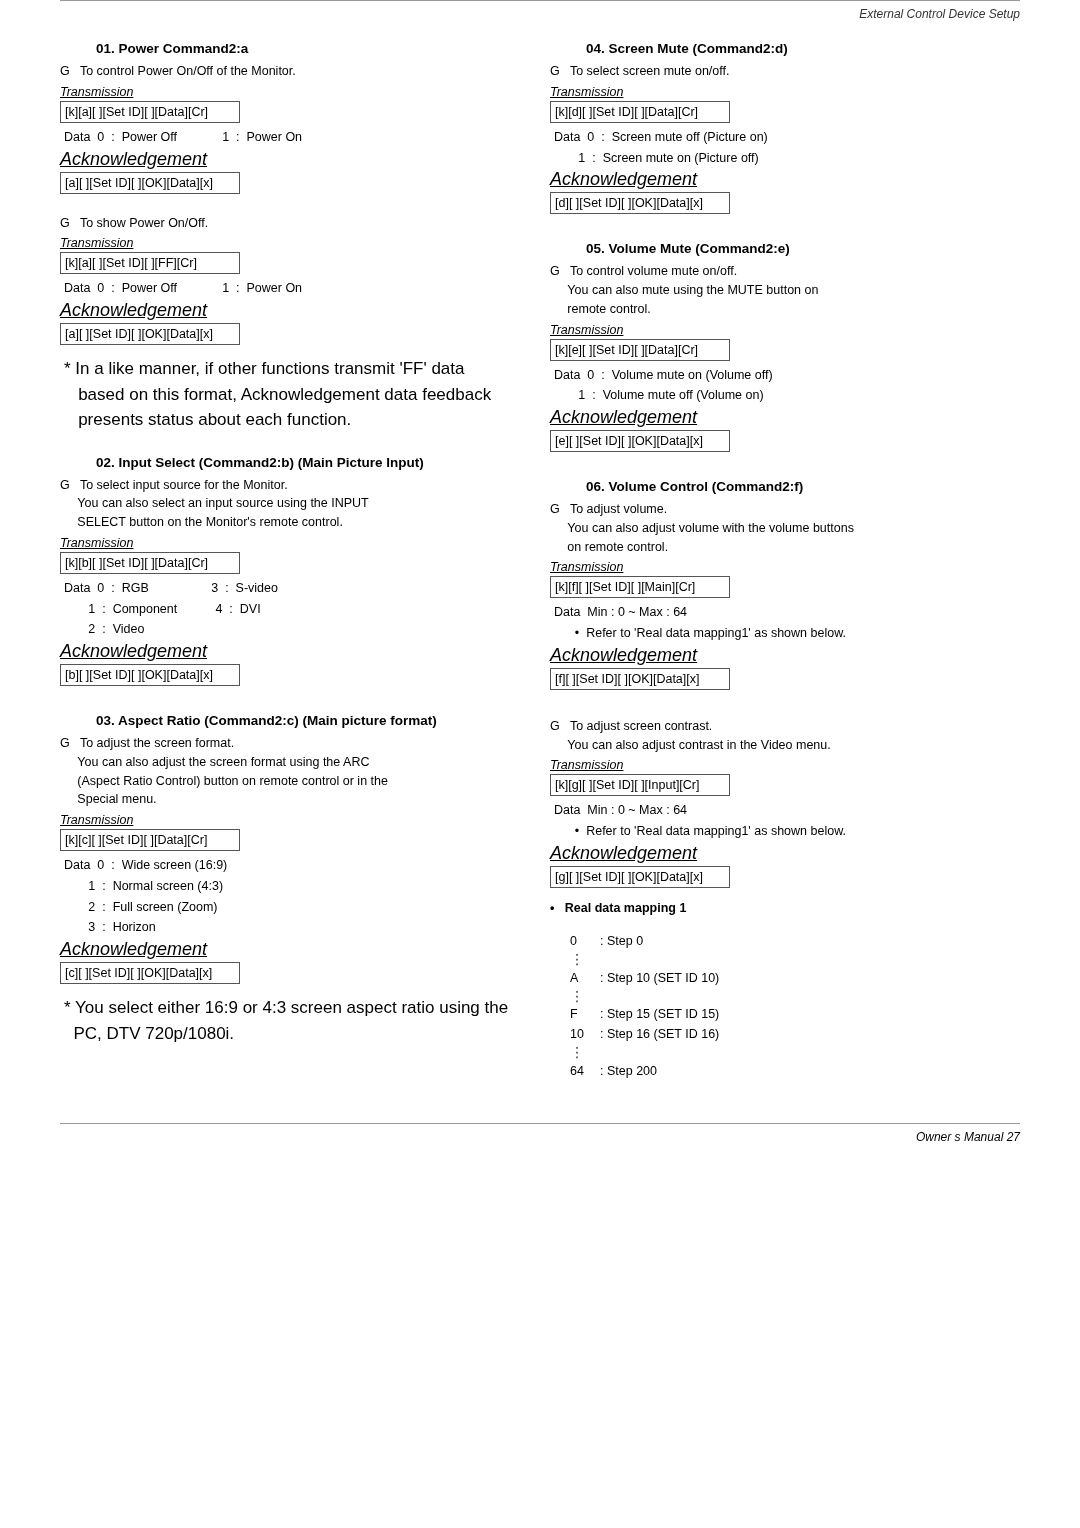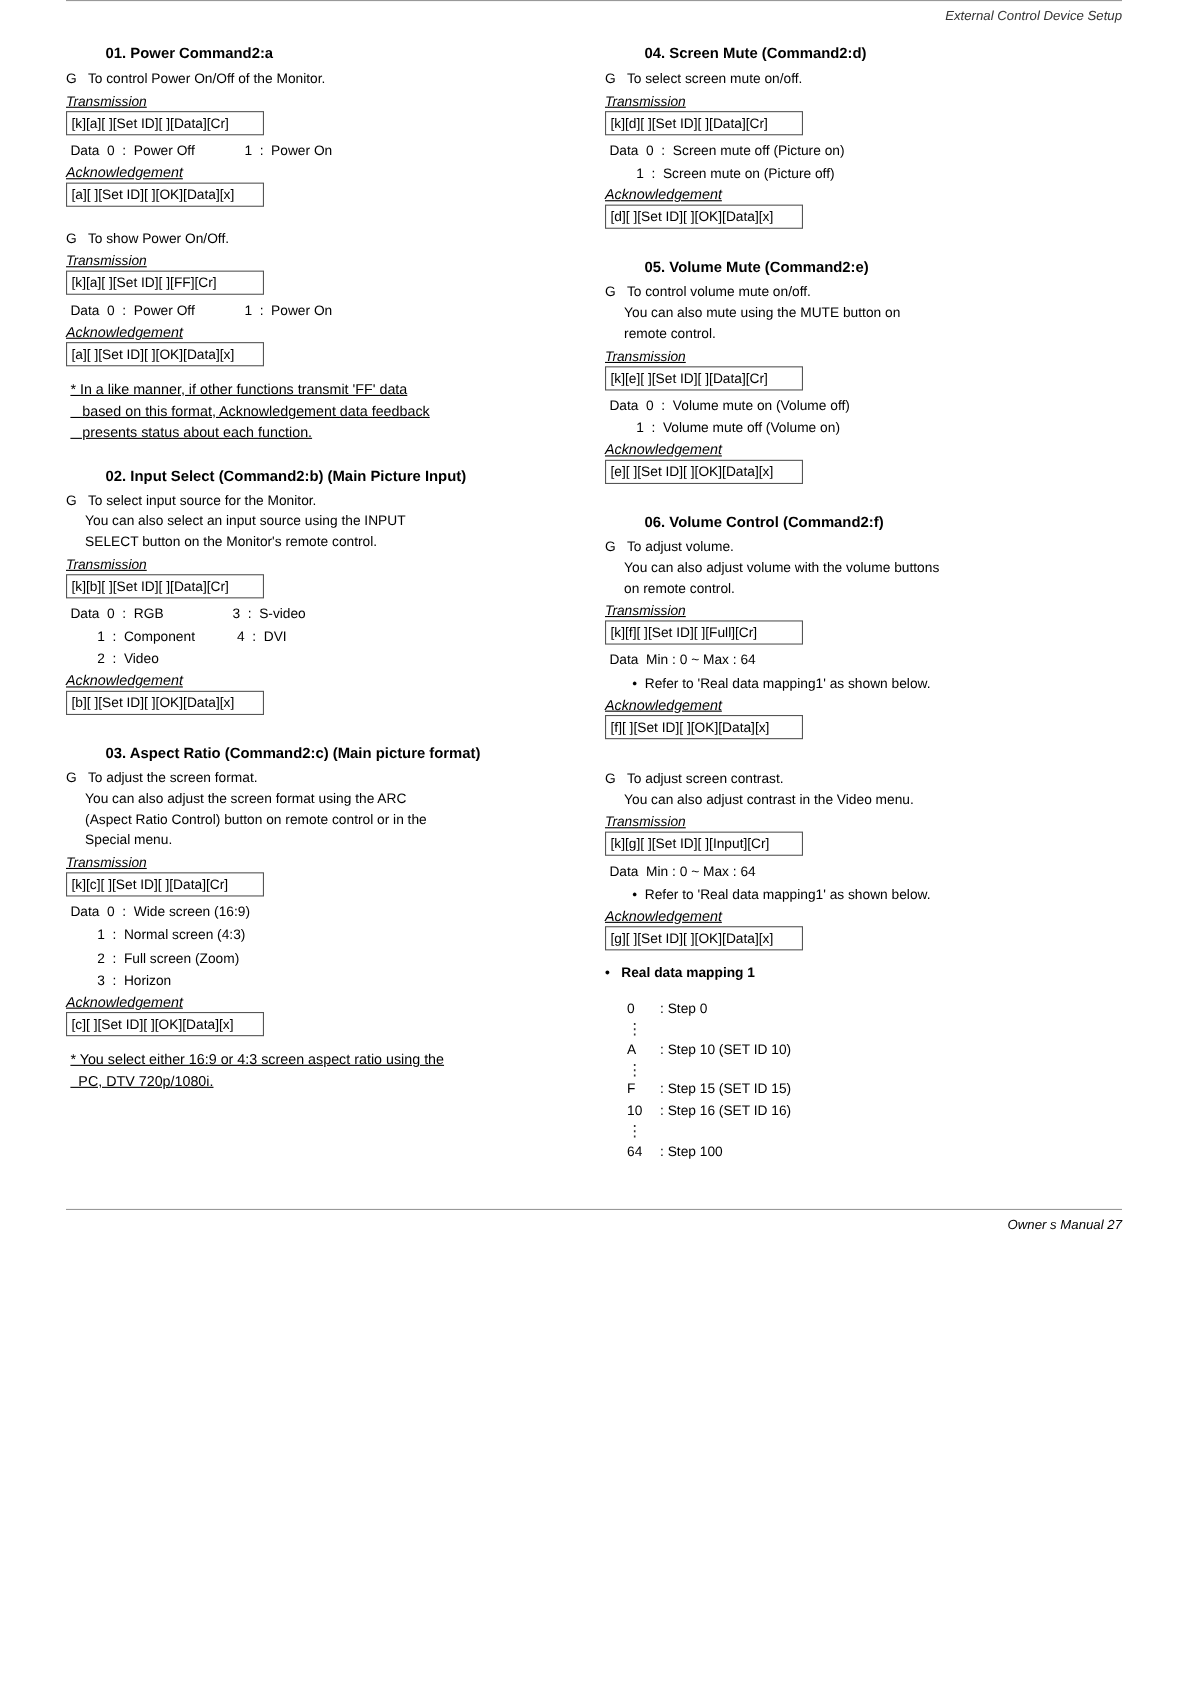--- a/index.html
+++ b/index.html
@@ -74,31 +74,30 @@
       background: #fff;
     }
     .data-line {
       font-size: 12.5px;
       margin-bottom: 2px;
       padding-left: 4px;
       line-height: 1.5;
     }
     .ack-label {
       font-style: italic;
-      font-size: 13px;
+      font-size: 18px;
       margin-bottom: 2px;
       text-decoration: underline;
     }
     .note {
-      font-size: 13px;
+      font-size: 17px;
       margin-top: 6px;
       margin-bottom: 4px;
       line-height: 1.5;
       padding-left: 4px;
-      text-decoration: underline;
     }
     .real-data-mapping {
       margin-top: 8px;
       font-size: 12.5px;
     }
     .real-data-title {
       font-weight: bold;
       margin-bottom: 16px;
     }
     .mapping-row {
@@ -246,21 +245,21 @@
       </div>
 
       <div class="section">
         <div class="section-title">06. Volume Control (Command2:f)</div>
         <div class="section-desc">
           G &nbsp; To adjust volume.<br>
           &nbsp;&nbsp;&nbsp;&nbsp;&nbsp;You can also adjust volume with the volume buttons<br>
           &nbsp;&nbsp;&nbsp;&nbsp;&nbsp;on remote control.
         </div>
         <div class="transmission-label">Transmission</div>
-        <div class="code-box">[k][f][  ][Set ID][  ][Full][Cr]</div><br>
+        <div class="code-box">[k][f][  ][Set ID][  ][Main][Cr]</div><br>
         <div class="data-line">Data &nbsp;Min : 0 ~ Max : 64</div>
         <div class="data-line">&nbsp;&nbsp;&nbsp;&nbsp;&nbsp;&nbsp;• &nbsp;Refer to 'Real data mapping1' as shown below.</div>
         <div class="ack-label">Acknowledgement</div>
         <div class="code-box">[f][  ][Set ID][  ][OK][Data][x]</div>
       </div>
 
       <div class="section">
         <div class="section-desc">
           G &nbsp; To adjust screen contrast.<br>
           &nbsp;&nbsp;&nbsp;&nbsp;&nbsp;You can also adjust contrast in the Video menu.
@@ -289,21 +288,21 @@
             <span class="mapping-key">F</span>
             <span class="mapping-val">:  Step 15 (SET ID 15)</span>
           </div>
           <div class="mapping-row">
             <span class="mapping-key">10</span>
             <span class="mapping-val">:  Step 16 (SET ID 16)</span>
           </div>
           <div class="dots-col">⋮</div>
           <div class="mapping-row">
             <span class="mapping-key">64</span>
-            <span class="mapping-val">:  Step 100</span>
+            <span class="mapping-val">:  Step 200</span>
           </div>
         </div>
       </div>
 
     </div>
   </div>
 
   <div class="bottom-rule"></div>
   <div class="footer">
     <span class="footer-text">Owner s Manual   27</span>

